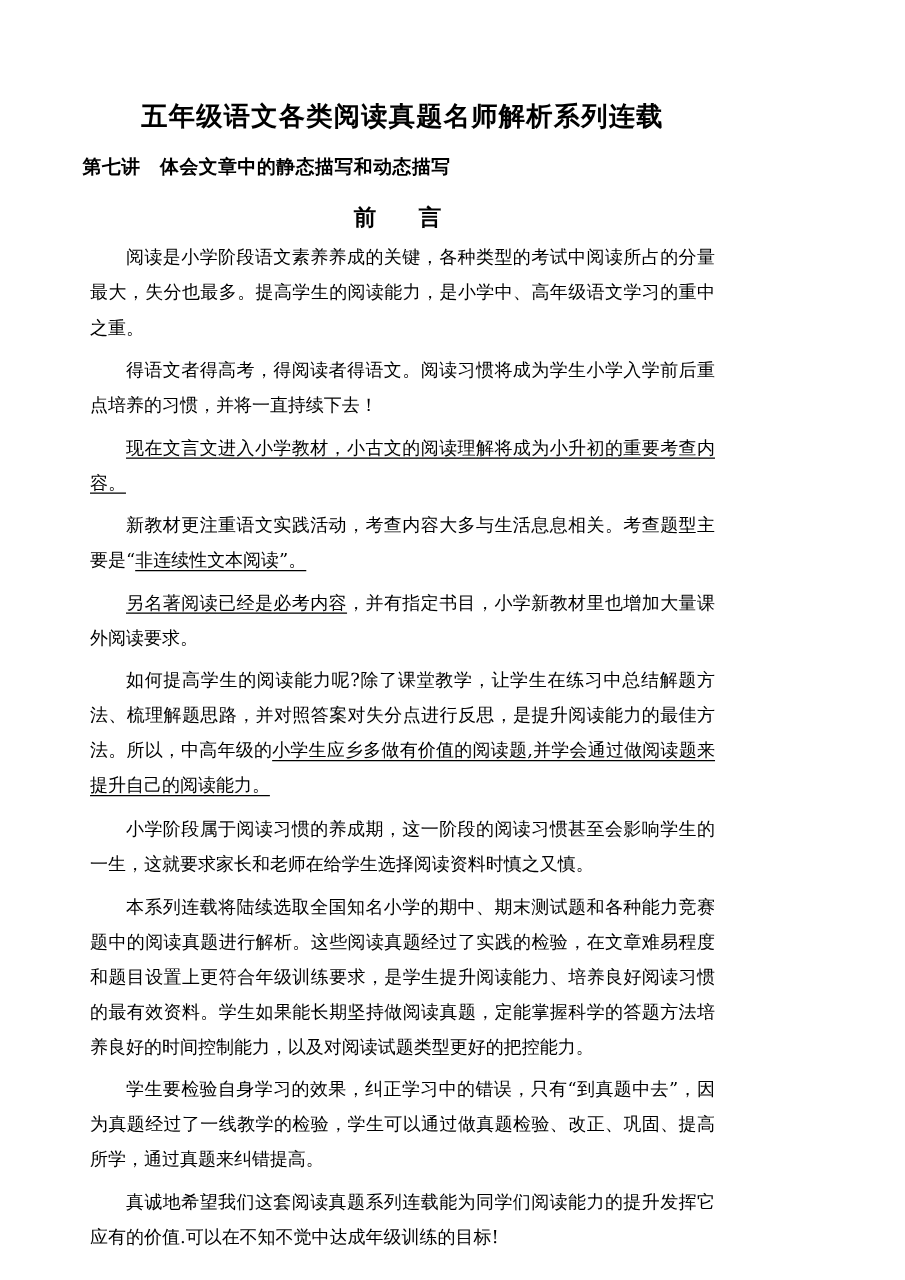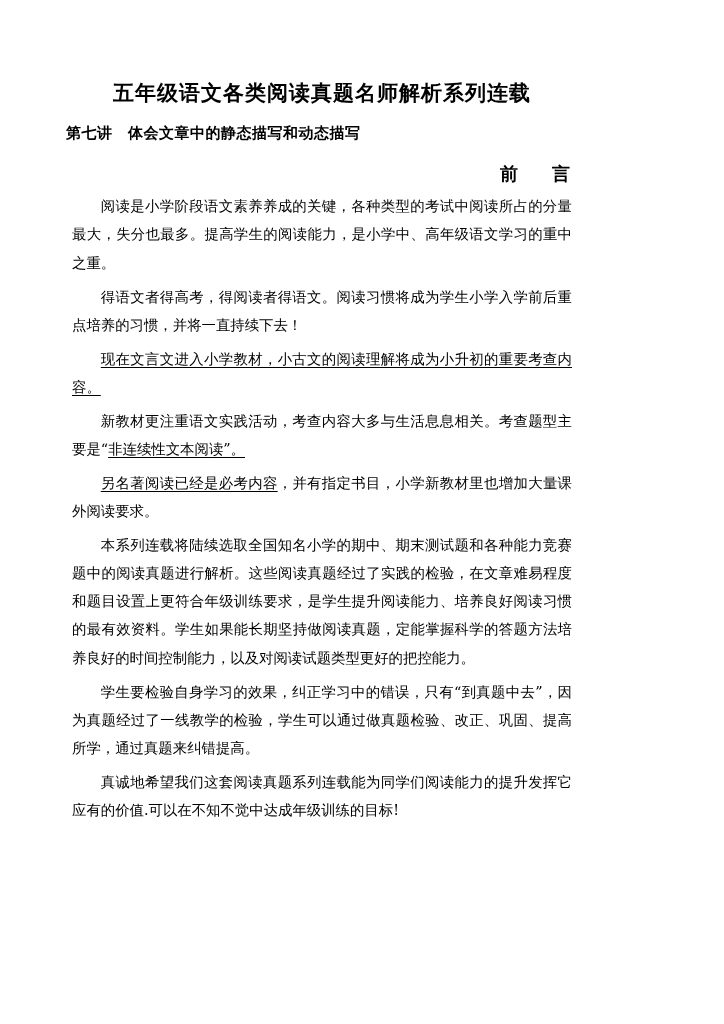--- a/index.html
+++ b/index.html
@@ -31,21 +31,21 @@
   }
   .doc-subtitle {
     text-align: left;
     font-size: 15px;
     font-weight: bold;
     margin: 16px 0 0 0;
     line-height: 1.4;
     letter-spacing: 0.5px;
   }
   .section-head {
-    text-align: right;
+    text-align: center;
     font-size: 18px;
     font-weight: bold;
     margin: 18px 0 6px 0;
     letter-spacing: 8px;
   }
   .body-text p {
     font-size: 14.4px;
     line-height: 1.95;
     margin: 6px;
     text-align: justify;
@@ -71,18 +71,20 @@
   <h2 class="doc-subtitle">第七讲　体会文章中的静态描写和动态描写</h2>
 
   <h3 class="section-head">前　言</h3>
 
   <div class="body-text">
     <p>阅读是小学阶段语文素养养成的关键，各种类型的考试中阅读所占的分量最大，失分也最多。提高学生的阅读能力，是小学中、高年级语文学习的重中之重。</p>
     <p>得语文者得高考，得阅读者得语文。阅读习惯将成为学生小学入学前后重点培养的习惯，并将一直持续下去！</p>
     <p class="u-all">现在文言文进入小学教材，小古文的阅读理解将成为小升初的重要考查内容。</p>
     <p><span>新教材更注重语文实践活动，考查内容大多与生活息息相关。考查题型主要是“<span class="ul">非连续性文本阅读”。</span></span></p>
     <p><span><span class="ul">另名著阅读已经是必考内容</span>，并有指定书目，小学新教材里也增加大量课外阅读要求。</span></p>
+    <p><span>如何提高学生的阅读能力呢?除了课堂教学，让学生在练习中总结解题方法、梳理解题思路，并对照答案对失分点进行反思，是提升阅读能力的最佳方法。所以，中高年级的<span class="ul">小学生应乡多做有价值的阅读题,并学会通过做阅读题来提升自己的阅读能力。</span></span></p>
+    <p>小学阶段属于阅读习惯的养成期，这一阶段的阅读习惯甚至会影响学生的一生，这就要求家长和老师在给学生选择阅读资料时慎之又慎。</p>
     <p>本系列连载将陆续选取全国知名小学的期中、期末测试题和各种能力竞赛题中的阅读真题进行解析。这些阅读真题经过了实践的检验，在文章难易程度和题目设置上更符合年级训练要求，是学生提升阅读能力、培养良好阅读习惯的最有效资料。学生如果能长期坚持做阅读真题，定能掌握科学的答题方法培养良好的时间控制能力，以及对阅读试题类型更好的把控能力。</p>
     <p>学生要检验自身学习的效果，纠正学习中的错误，只有“到真题中去”，因为真题经过了一线教学的检验，学生可以通过做真题检验、改正、巩固、提高所学，通过真题来纠错提高。</p>
     <p>真诚地希望我们这套阅读真题系列连载能为同学们阅读能力的提升发挥它应有的价值.可以在不知不觉中达成年级训练的目标!</p>
   </div>
 
 </div>
 
 </body></html>

